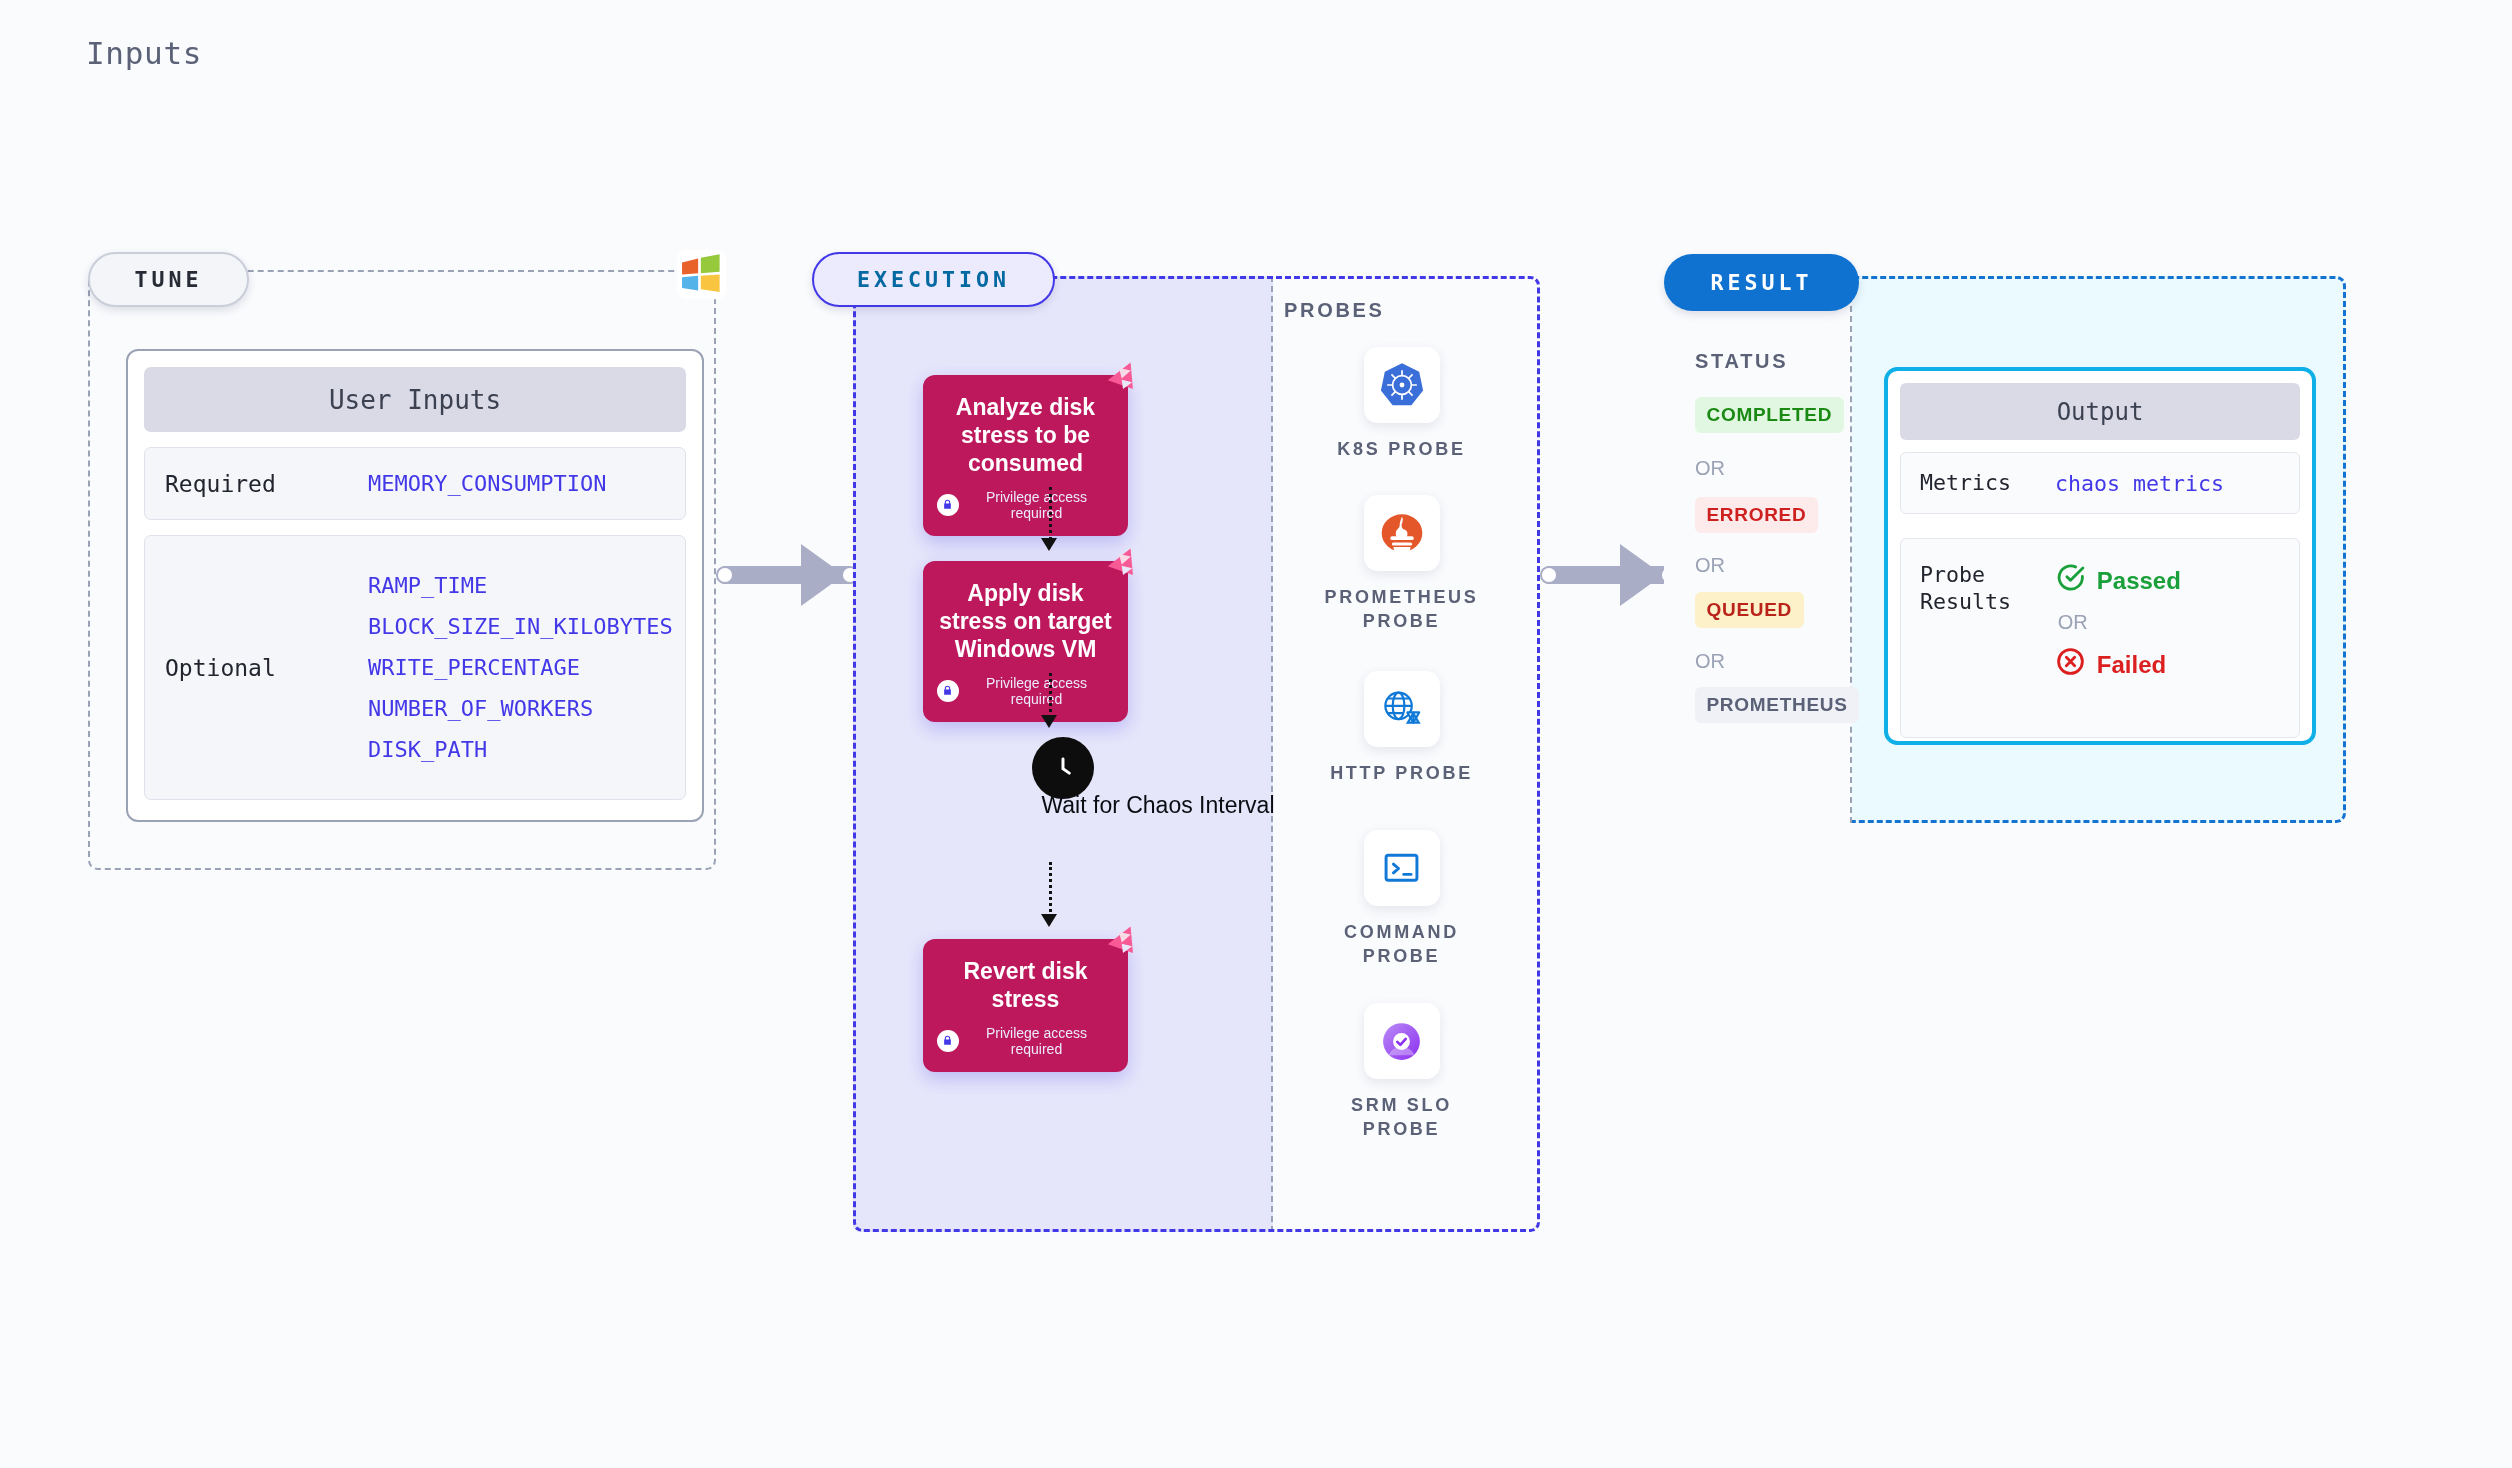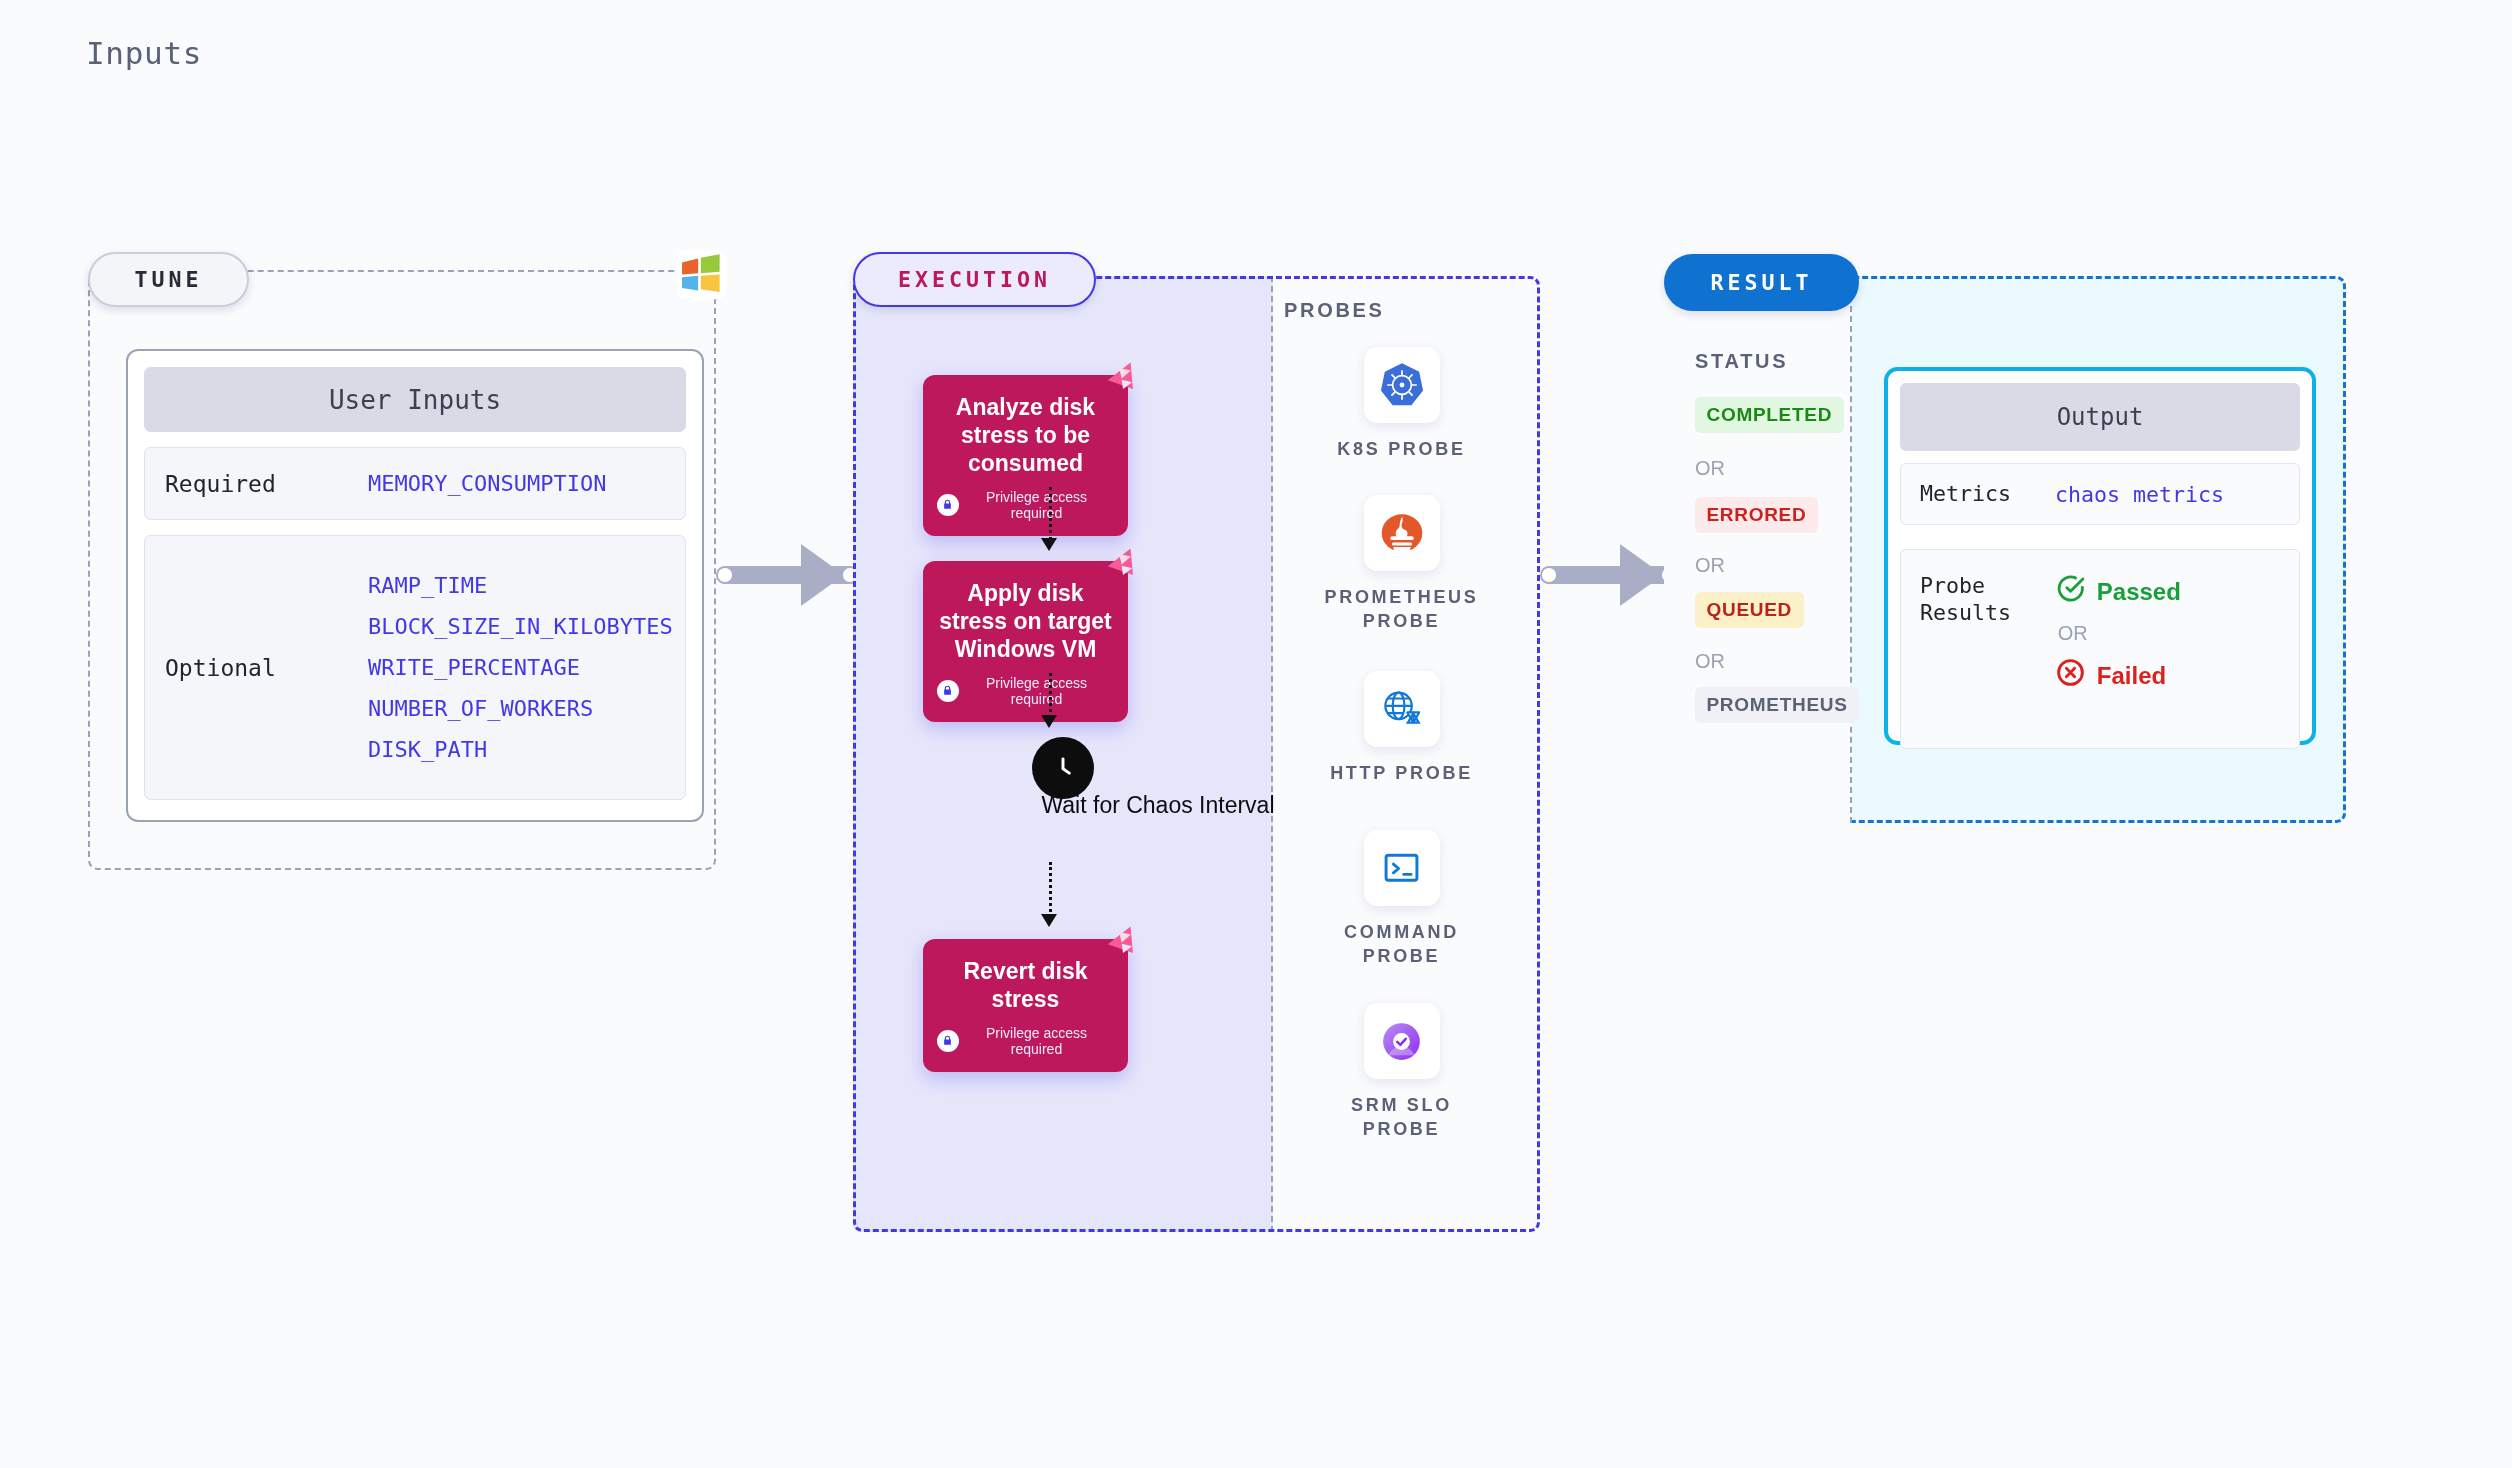--- a/index.html
+++ b/index.html
@@ -53,22 +53,22 @@
   }
   .io-label{width:203px;padding-left:20px;font-size:23px;color:#22252e;flex:none;}
   .io-values{display:flex;flex-direction:column;gap:16px;}
   .io-values span{font-size:22px;color:#4338e8;white-space:nowrap;}
 
   
   #exec-outer{left:853px;top:276px;width:687px;height:956px;
     border:3.4px dashed #4338e8;border-radius:9.5px;box-sizing:border-box;}
   #exec-left{position:absolute;left:853px;top:276px;width:420px;height:956px;
     background:#e6e6fb;border-right:2px dashed #9aa2b5;box-sizing:border-box;border-radius:6.8px 0 0 6.8px;}
-  #exec-pill{left:853px;top:252px;width:243px;height:55px;
-    background:#eceafd;border:2.7px solid #4338e8;color:#be185d;}
+  #exec-pill{left:812px;top:252px;width:243px;height:55px;
+    background:#eceafd;border:2.7px solid #4338e8;color:#0369a1;}
   #probes-label{position:absolute;left:1284px;top:299px;font-size:20px;font-weight:bold;
     letter-spacing:2.7px;color:#5b6176;}
 
   .step{
     position:absolute;width:205px;background:#be185d;border-radius:12px;
     box-shadow:0 6.8px 17.6px rgba(67,56,232,.25);box-sizing:border-box;
     padding:17.6px 13.5px 15px 13.5px;text-align:center;
   }
   .step-title{color:#fff;font-size:23px;font-weight:bold;line-height:1.22;}
   .priv{display:flex;align-items:center;justify-content:center;margin-top:12px;}
@@ -99,21 +99,21 @@
     background:#fafbfd;border-right:2px dashed #9aa2b5;box-sizing:border-box;border-radius:6.8px 0 0 6.8px;}
   #result-pill{left:1664px;top:254px;width:195px;height:57px;background:#0f72d1;color:#fff;}
   #status-label{position:absolute;left:1695px;top:350px;font-size:20px;font-weight:bold;
     letter-spacing:2.7px;color:#5b6176;}
   .status-chip{position:absolute;left:1695px;border-radius:6px;padding:6.8px 11.5px;
     font-size:19px;font-weight:bold;letter-spacing:0.7px;}
   .or{position:absolute;left:1695px;font-size:20px;color:#9aa2b5;}
 
   #output-card{position:absolute;left:1884px;top:367px;width:432px;height:378px;
     background:#fff;border:4px solid #0fb0e8;border-radius:13.5px;box-sizing:border-box;}
-  .out-header{margin:12px 12px 0 12px;height:68px;background:#d9dae6;border-radius:6px;
+  .out-header{margin:12px 12px 0 12px;height:57px;background:#d9dae6;border-radius:6px;
     display:flex;align-items:center;justify-content:center;font-size:24px;color:#3c4151;}
   .out-row{margin:12px 12px 0 12px;background:#fafbfd;border:1.4px solid #e3e6ee;border-radius:6px;
     display:flex;align-items:center;box-sizing:border-box;padding:13.5px 0;}
   .out-key{width:135px;padding-left:19px;font-size:21.6px;color:#22252e;line-height:1.25;flex:none;}
   .out-val{font-size:21.6px;color:#4338e8;}
   .verdict{display:flex;align-items:center;gap:10.8px;font-size:24px;font-weight:bold;}
 
   
   .conn{position:absolute;height:17.6px;background:#a9adc6;}
   .conn-dot{position:absolute;width:17.6px;height:17.6px;border-radius:50%;background:#fff;

